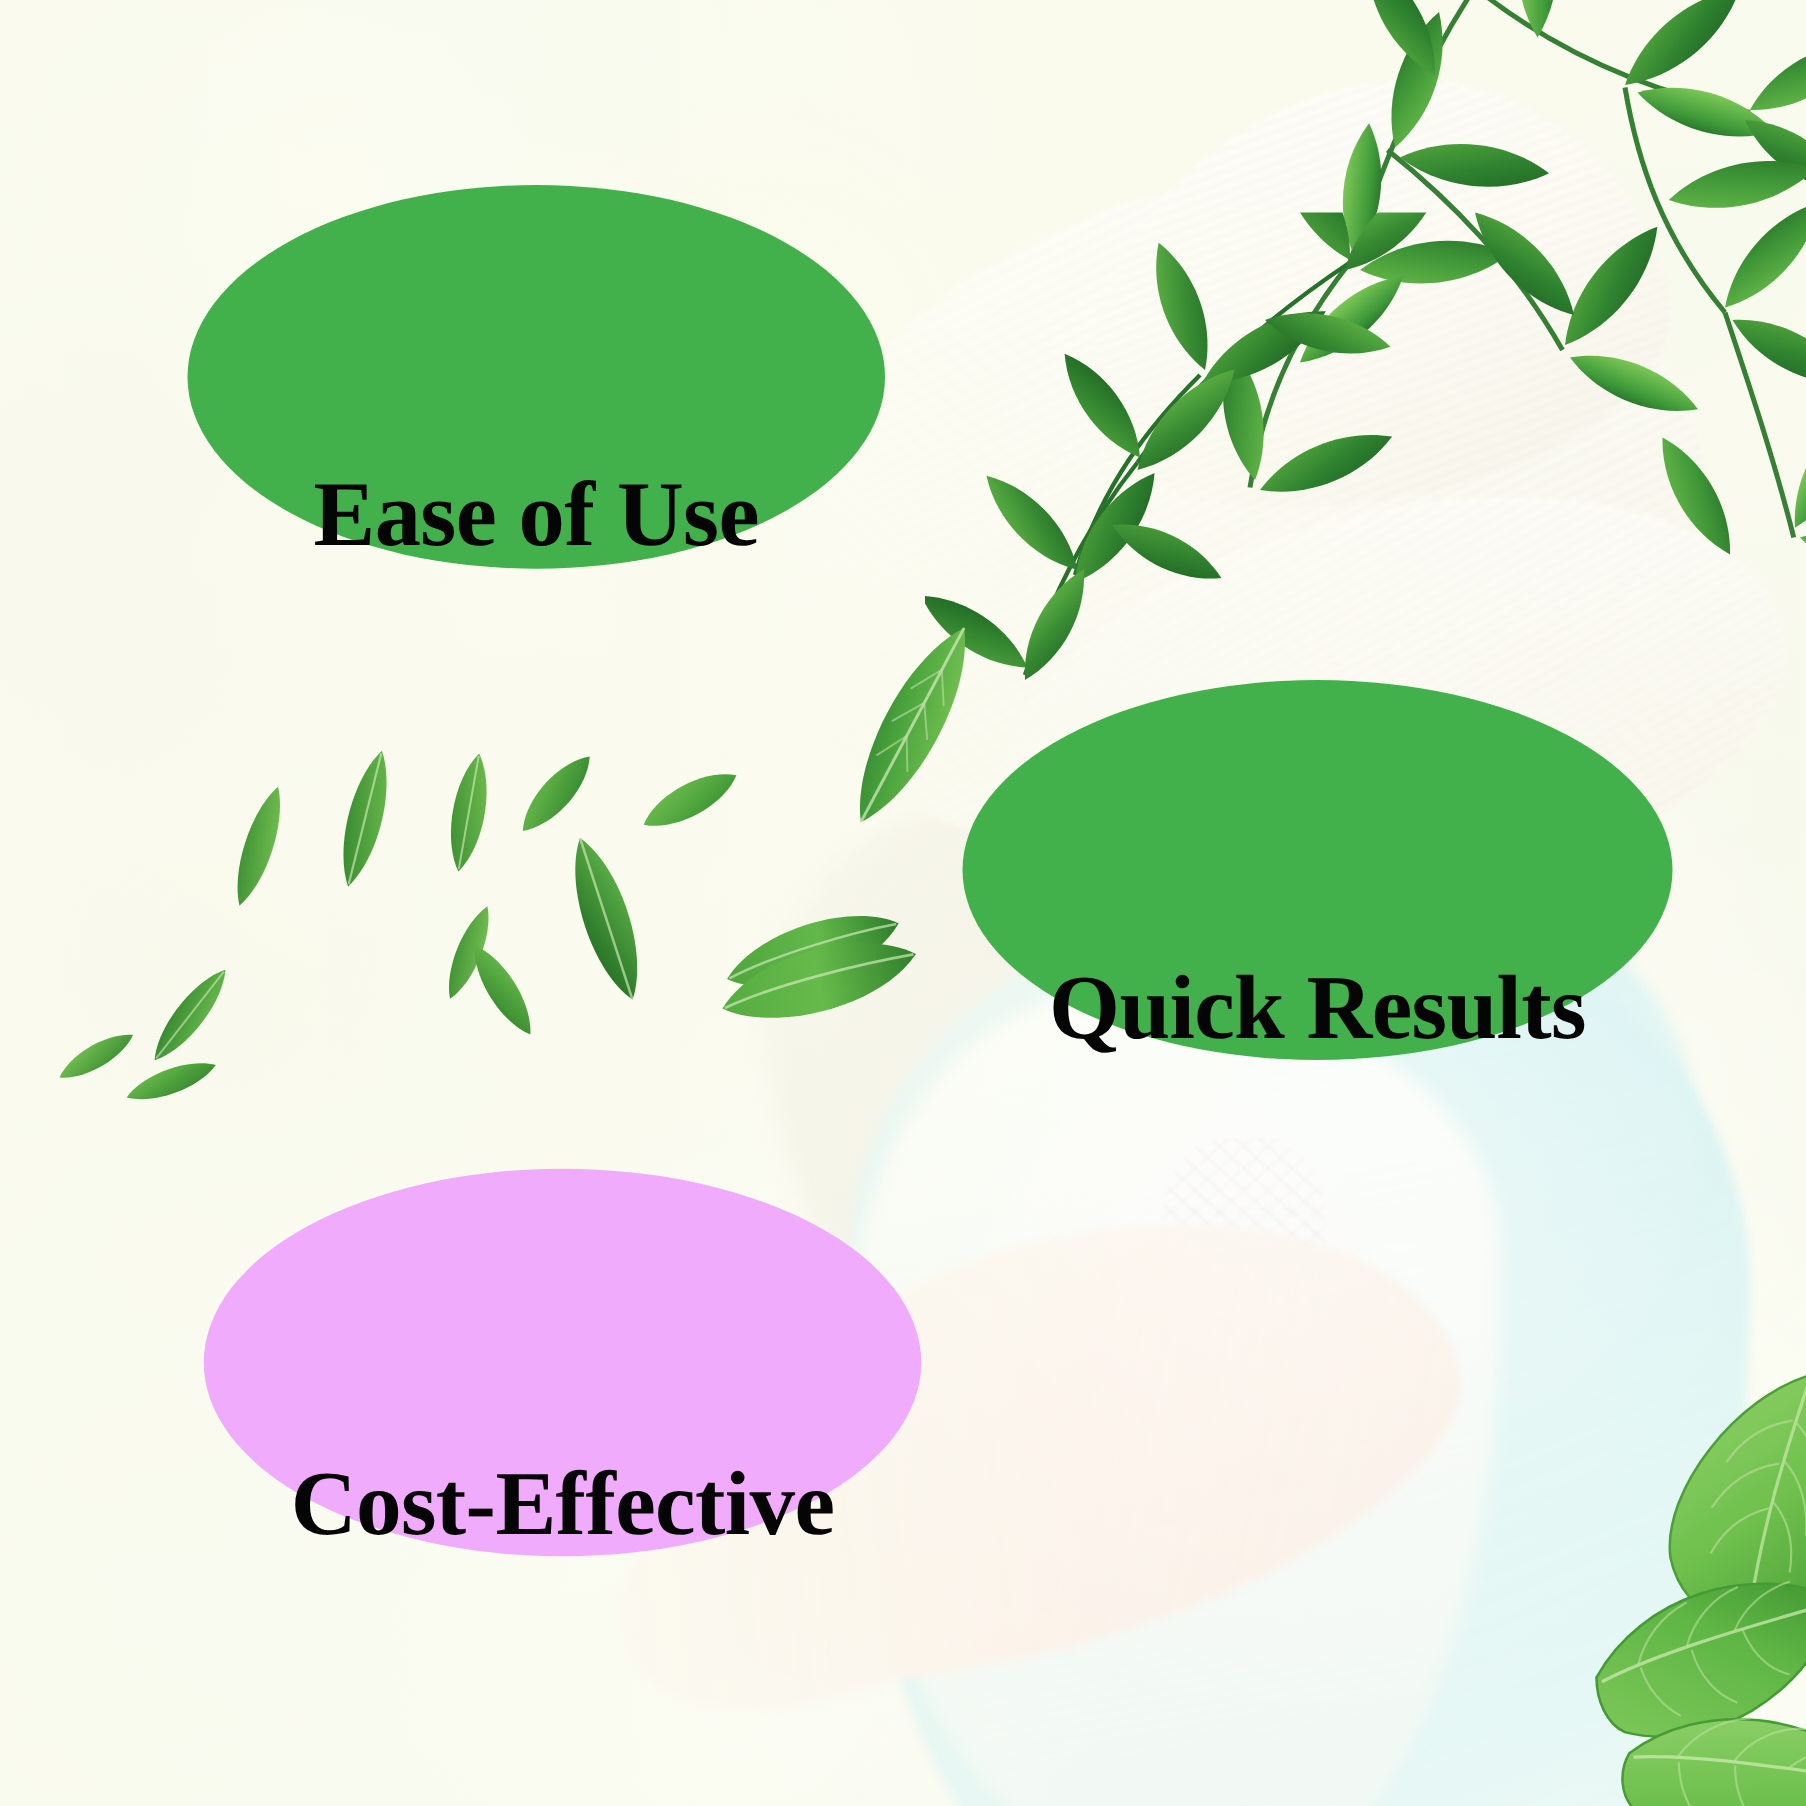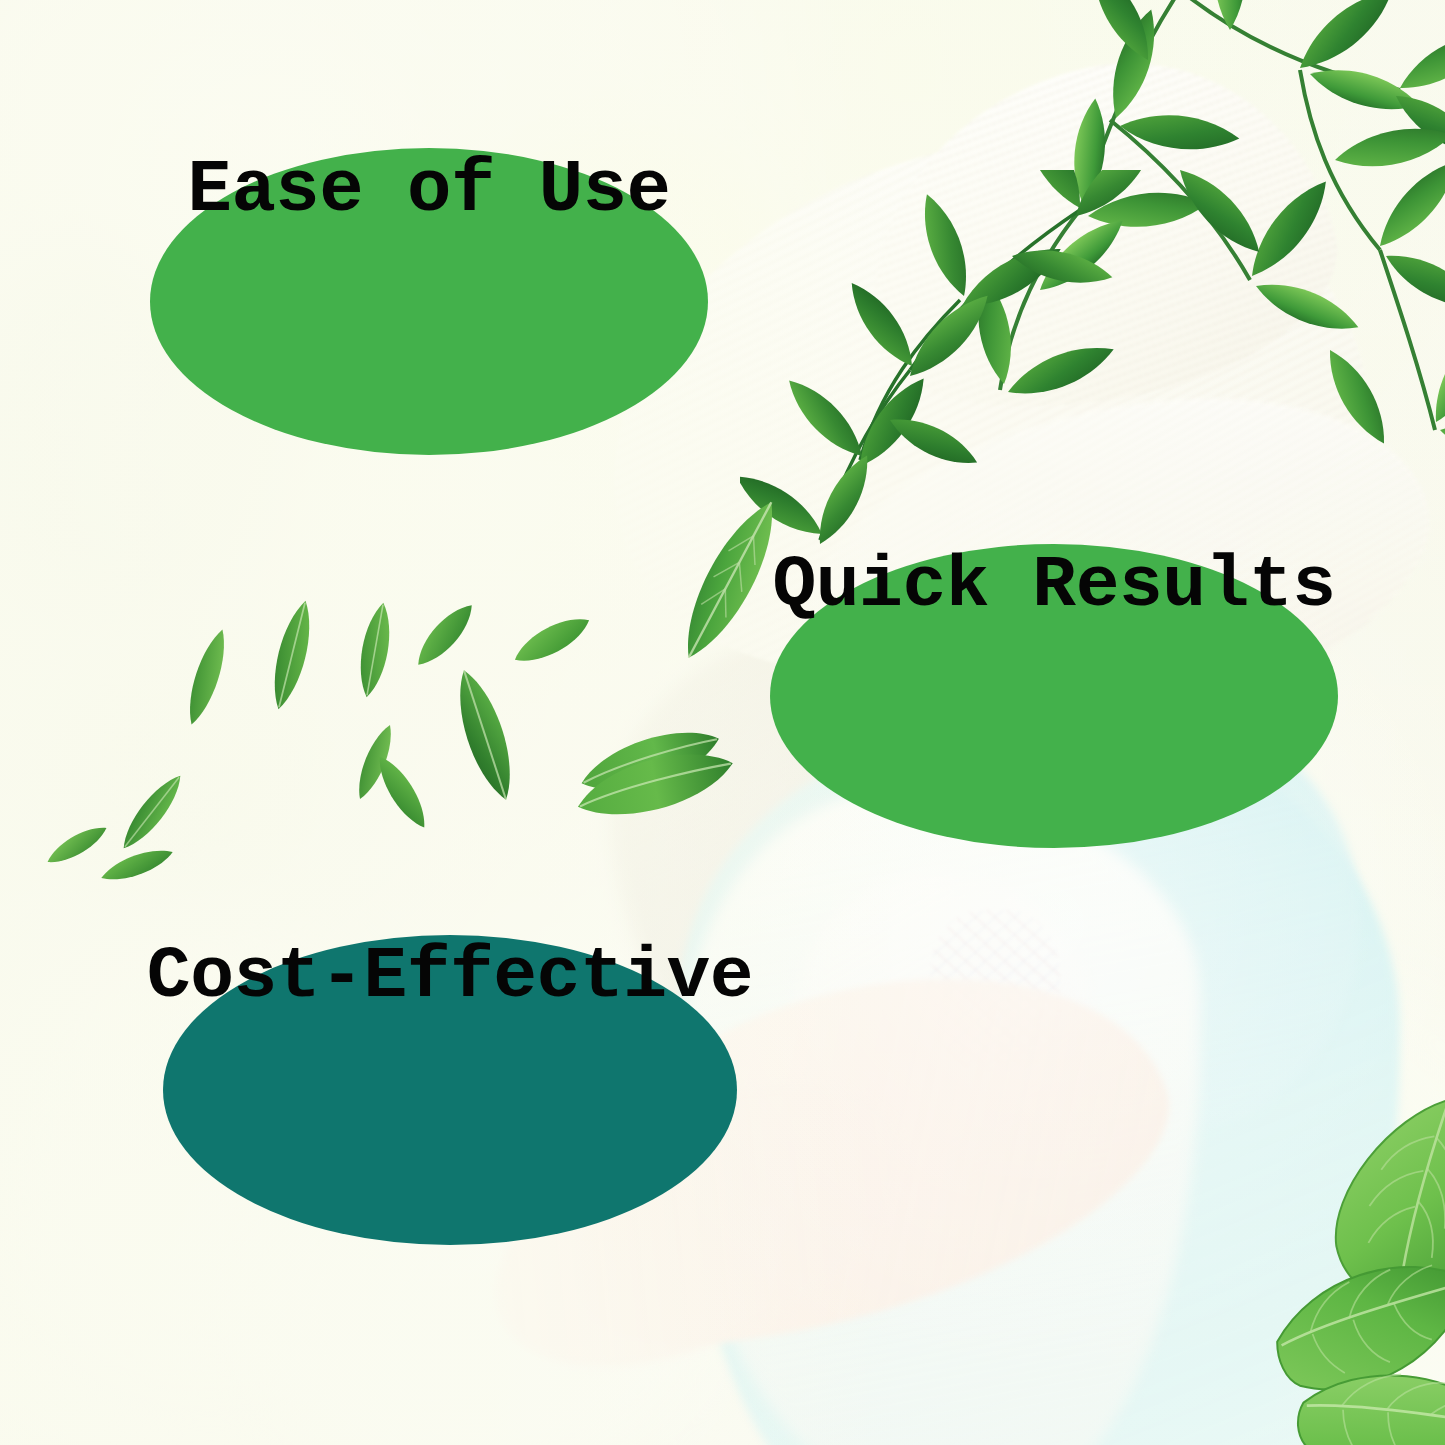--- a/index.html
+++ b/index.html
@@ -217,27 +217,27 @@
     position: absolute;
     pointer-events: none;
   }
   .leaf svg { display: block; width: 100%; height: 100%; }
 
   
   .badge {
     position: absolute;
     border-radius: 50%;
     display: flex;
-    align-items: flex-start;
+    align-items: flex-end;
     justify-content: center;
     color: #050505;
     font-weight: 700;
     letter-spacing: -0.5px;
     white-space: nowrap;
-    font-family: Liberation Mono, monospace;
+    font-family: Liberation Serif, serif;
   }
   #badge-ease      { left:150px;  top:148px;  width:558px; height:307px; font-size:74px; }
   #badge-quick     { left:770px;  top:544px;  width:568px; height:304px; font-size:73px; }
   #badge-cost      { left:163px;  top:935px;  width:574px; height:310px; font-size:73px; }
 </style>
 </head>
 <body>
 
 <div id="stage">
 
@@ -720,17 +720,17 @@
   </div>
 
   <div id="badge-ease" class="badge" style="background:#43b14b;">
     <span>Ease of Use</span>
   </div>
 
   <div id="badge-quick" class="badge" style="background:#43b14b;">
     <span>Quick Results</span>
   </div>
 
-  <div id="badge-cost" class="badge" style="background:#0f766e;">
+  <div id="badge-cost" class="badge" style="background:#f0abfc;">
     <span>Cost-Effective</span>
   </div>
 
 </div>
 
 </body></html>

